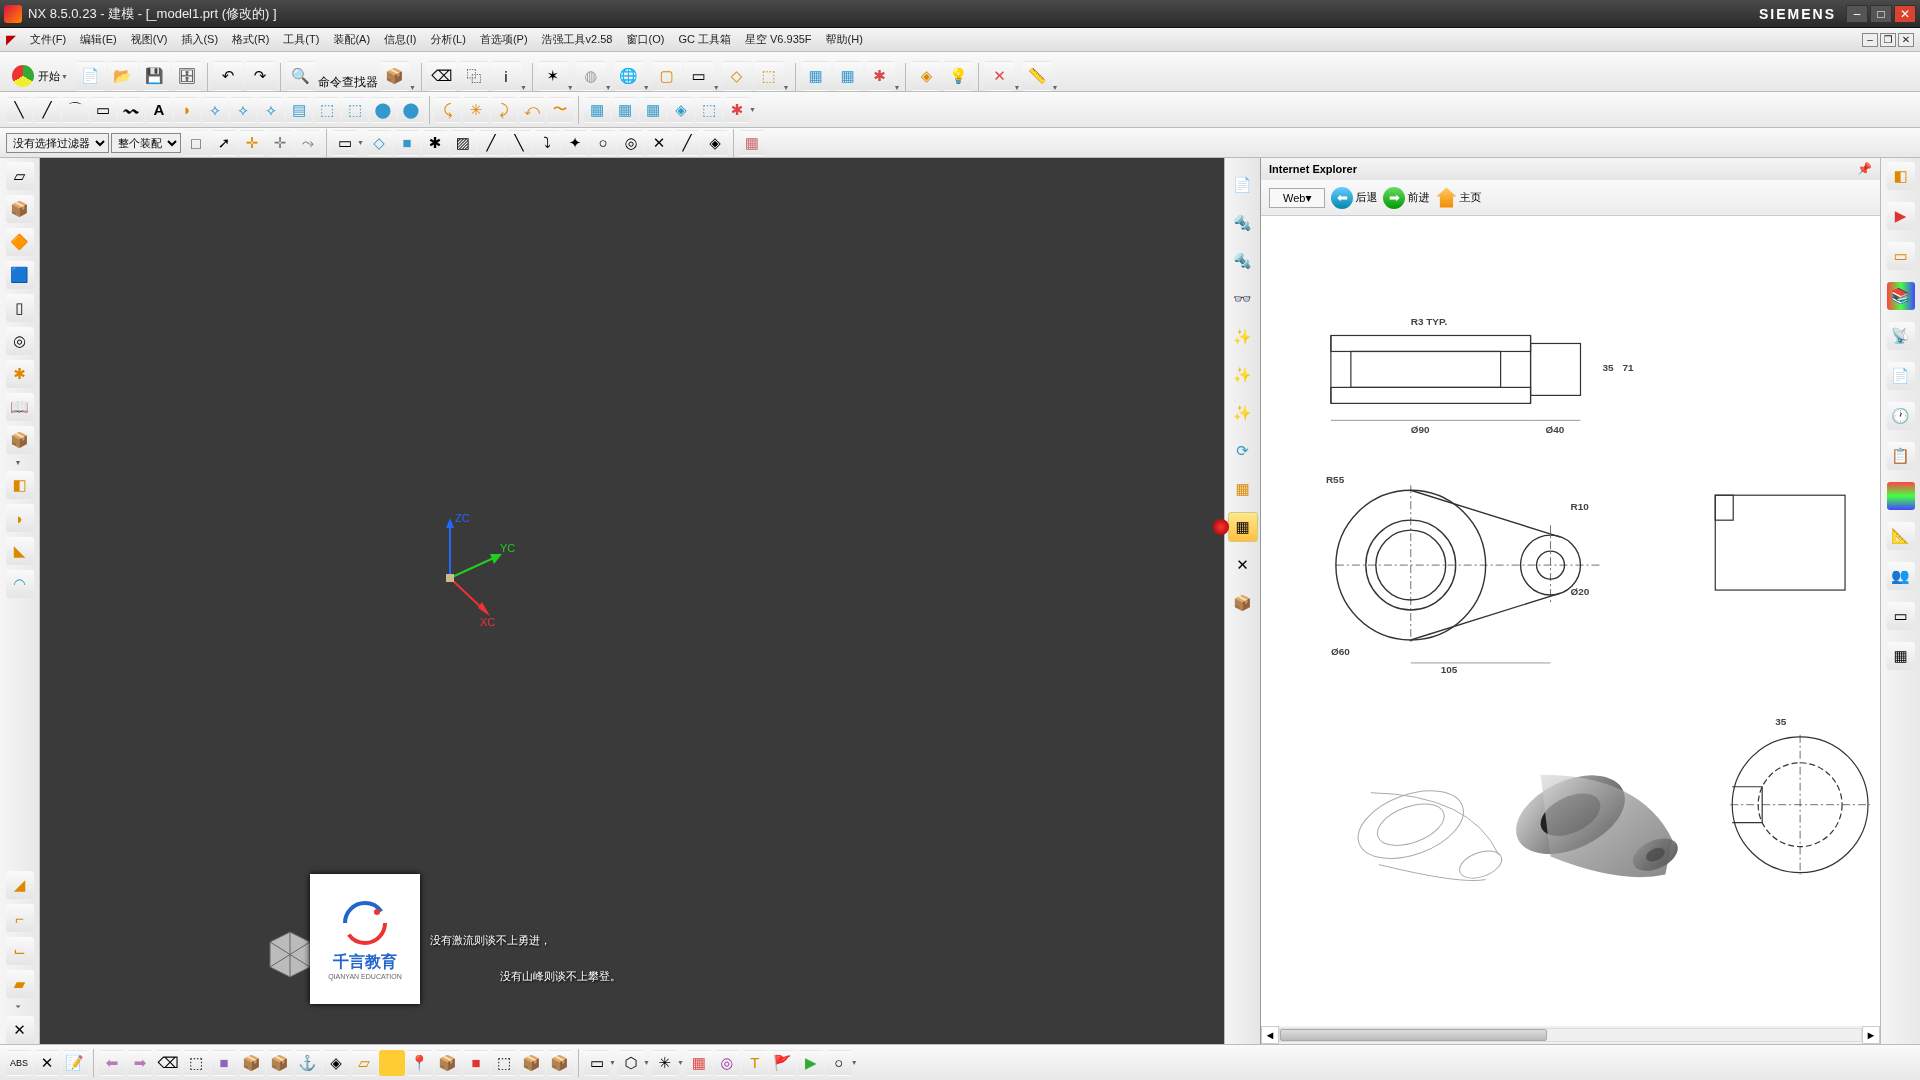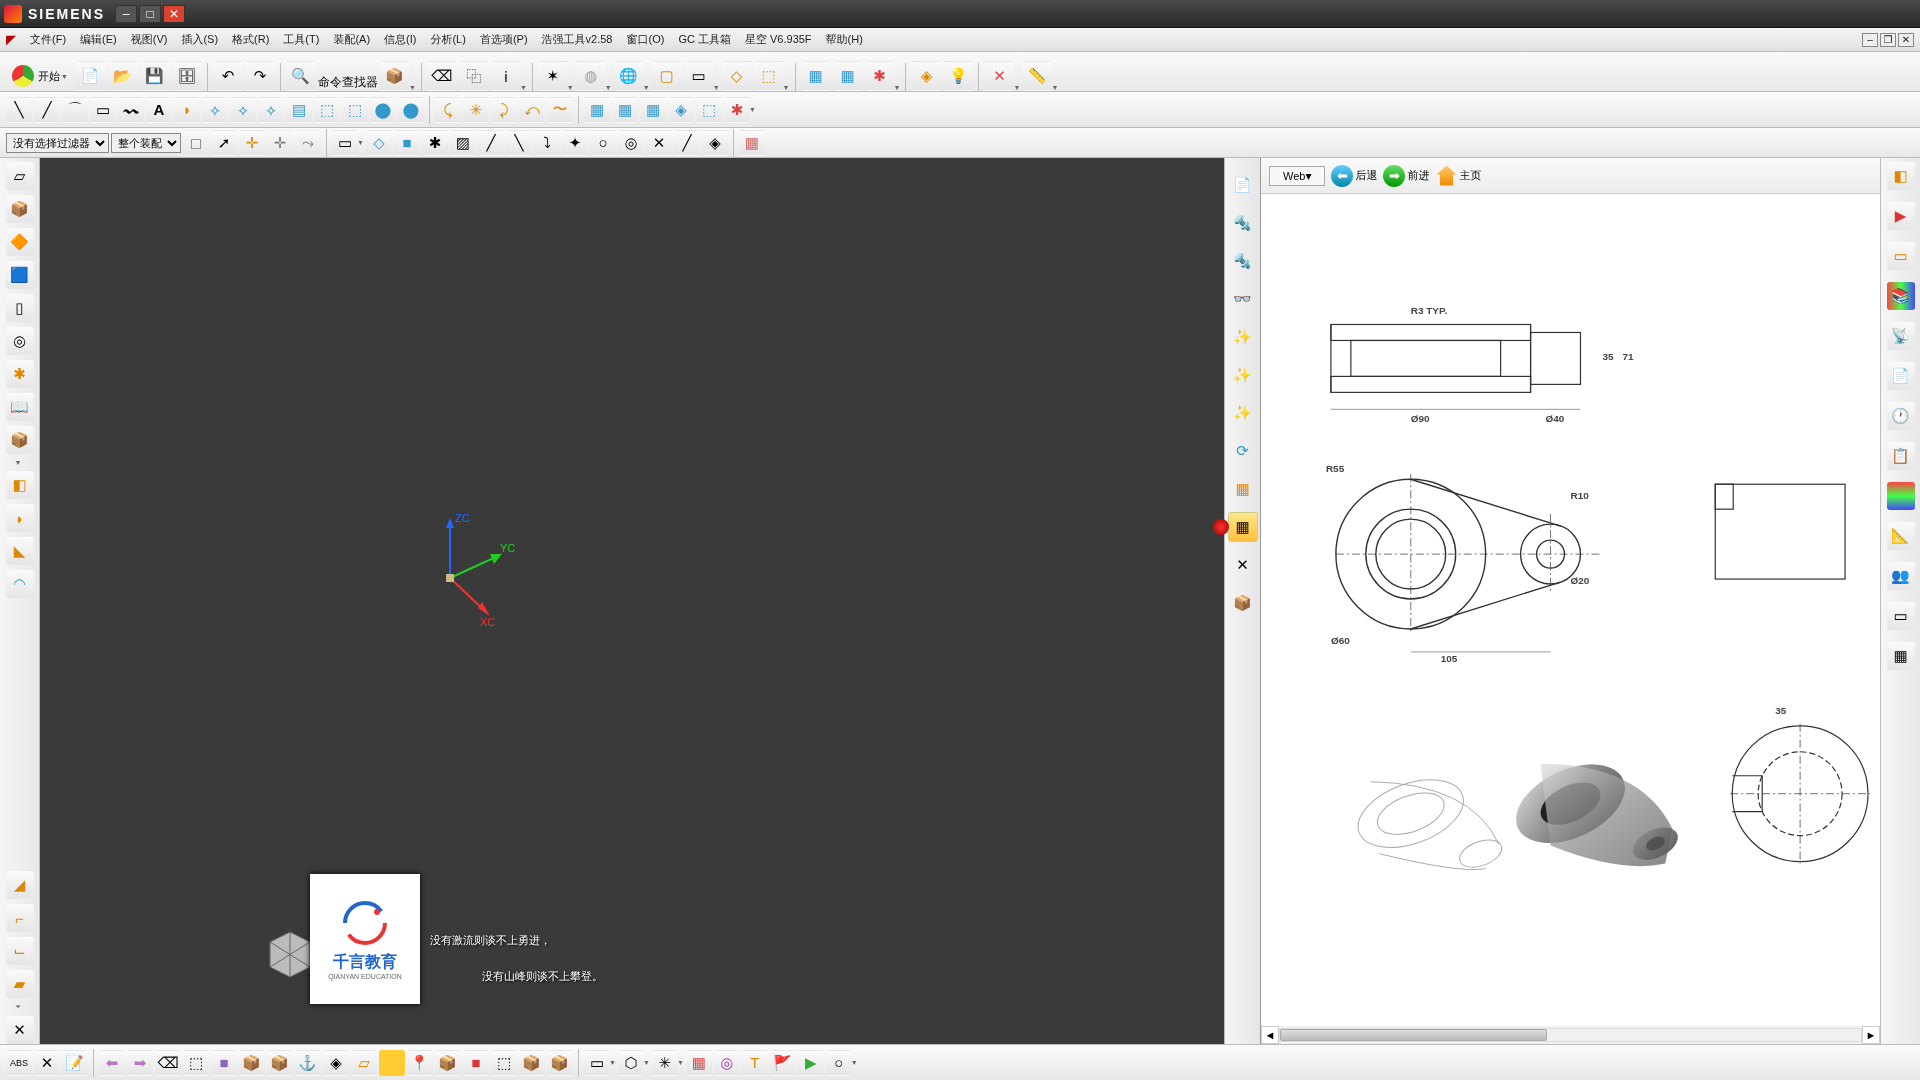--- a/index.html
+++ b/index.html
@@ -58,20 +58,21 @@
 .start-icon{width:22px;height:22px;background:conic-gradient(#3a3 0 120deg,#ee3 120deg 240deg,#e33 240deg 360deg);border-radius:50%;}
 .dim{font-family:Arial;font-size:10px;fill:#444;}
 </style>
 </head>
 <body>
 
 <div class="app">
 
 <div class="titlebar">
   <div class="logo"></div>
+  <div class="title">NX 8.5.0.23 - 建模 - [_model1.prt  (修改的) ]</div>
   <div class="brand">SIEMENS</div>
   <div class="tb-btn">–</div>
   <div class="tb-btn">□</div>
   <div class="tb-btn tb-close">✕</div>
 </div>
 
 <div class="menubar">
   <span style="font-size:13px;color:#b00;">◤</span>
   <span>文件(F)</span>
   <span>编辑(E)</span>
@@ -260,40 +261,44 @@
             <circle cx="25" cy="25" r="20" fill="none" stroke="#e33" stroke-width="4" stroke-dasharray="50 80"></circle>
             <circle cx="25" cy="25" r="20" fill="none" stroke="#26c" stroke-width="4" stroke-dasharray="50 80" transform="rotate(180 25 25)"></circle>
             <circle cx="37" cy="14" r="3" fill="#e33"></circle>
           </svg>
       <div style="font-size:16px;font-weight:bold;color:#26c;margin-top:4px;">千言教育</div>
       <div style="font-size:7px;color:#666;">QIANYAN EDUCATION</div>
     </div>
 
     <div class="overlay-quote">
       <div>没有激流则谈不上勇进，</div>
-      <div style="margin-left:52px;text-align:right;">没有山峰则谈不上攀登。</div>
+      <div style="margin-left:70px;text-align:right;">没有山峰则谈不上攀登。</div>
     </div>
   </div>
 
   <div class="panel">
     <div class="pb">📄</div>
     <div class="pb" style="color:#39c;">🔩</div>
     <div class="pb" style="color:#39c;">🔩</div>
     <div class="pb" style="color:#39c;">👓</div>
     <div class="pb" style="color:#d80;">✨</div>
     <div class="pb" style="color:#d80;">✨</div>
     <div class="pb" style="color:#c6c;">✨</div>
     <div class="pb" style="color:#39c;">⟳</div>
     <div class="pb" style="color:#d80;">▦</div>
     <div class="pb sel" style="position:relative;">▦<span style="position:absolute;left:-16px;top:6px;width:16px;height:16px;background:radial-gradient(#f33,#900);border-radius:8px;"></span></div>
     <div class="pb">✕</div>
     <div class="pb" style="color:#d80;">📦</div>
   </div>
 
   <div class="ie-panel">
+    <div class="ie-title">
+      <span>Internet Explorer</span>
+      <span class="pin">📌</span>
+    </div>
     <div class="ie-nav">
       <span class="ie-web"><span>Web</span>▾</span>
       <div class="ie-btn">
             <div class="arr back">⬅</div>
             <span>后退</span>
           </div>
       <div class="ie-btn">
             <div class="arr fwd">➡</div>
             <span>前进</span>
           </div>

